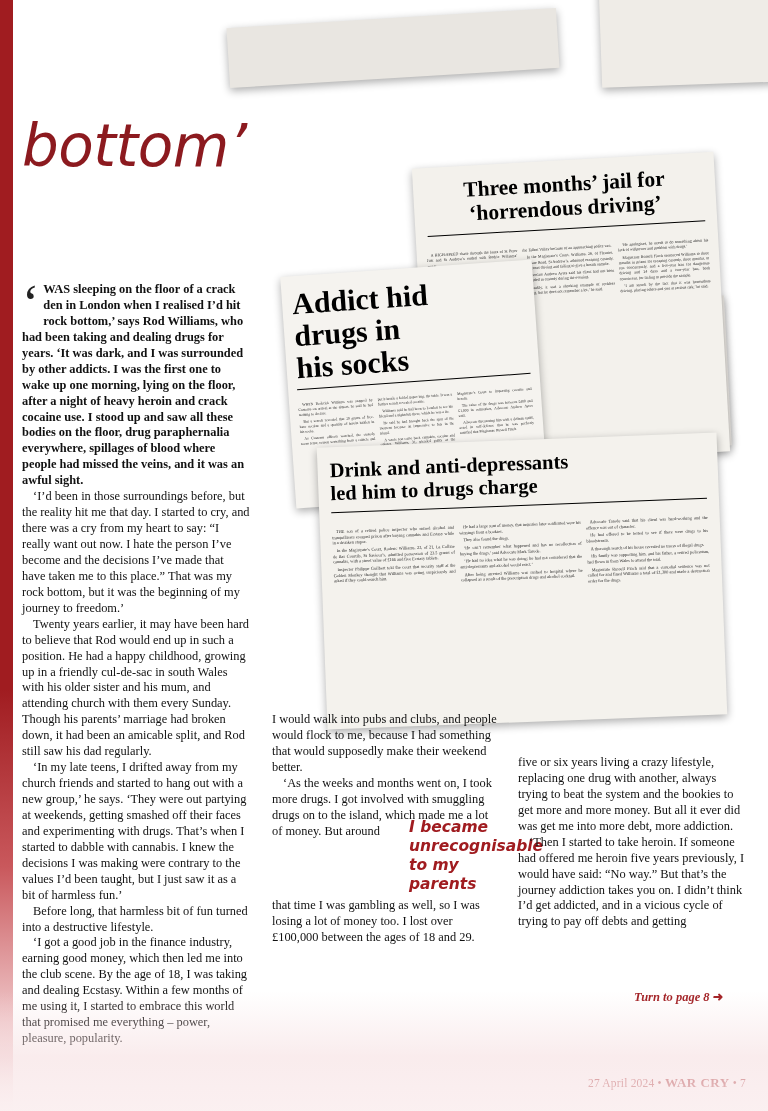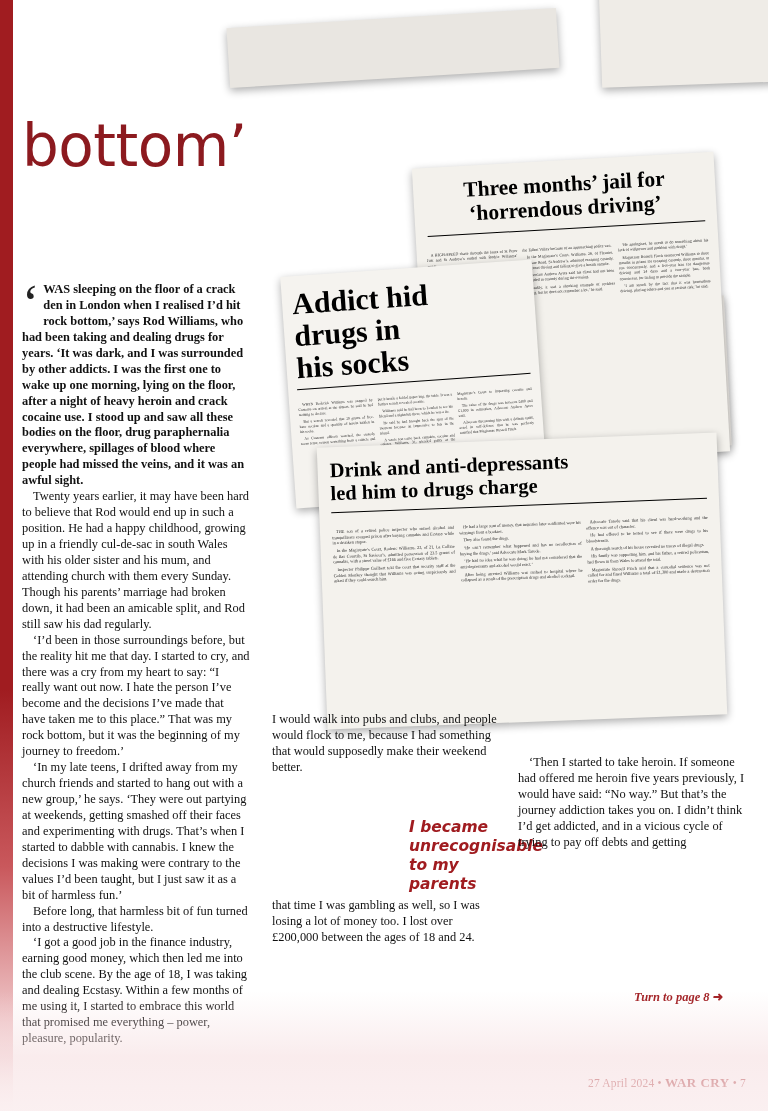--- a/index.html
+++ b/index.html
@@ -36,21 +36,21 @@
     left: 22px;
     top: 78px;
     width: 520px;
     color: #8c1a1f;
     font-size: 58px;
     line-height: 1.03;
     font-weight: 400;
     letter-spacing: -0.5px;
     font-family: "DejaVu Sans", sans-serif;
   }
-  .headline .l2 { display:block; }
+  .headline .l2 { display:block;font-style:italic; }
 
   
   .col {
     position: absolute;
     font-family: "Liberation Serif", serif;
     font-size: 12.4px;
     line-height: 1.285;
     color: #111;
     text-align: left;
   }
@@ -263,38 +263,40 @@
     <p>Magistrate Russell Finch said that a custodial sentence was not called for and fined Williams a total of £1,300 and made a destruction order for the drugs.</p>
   </div>
 </div>
 
 <h1 class="headline">
   <span class="l2">bottom’</span>
 </h1>
 
 <div class="col" id="col1">
   <p class="first intro"><span class="dropcap">‘</span><span>WAS sleeping on the floor of a crack den in London when I realised I’d hit rock bottom,’ says Rod Williams, who had been taking and dealing drugs for years. ‘It was dark, and I was surrounded by other addicts. I was the first one to wake up one morning, lying on the floor, after a night of heavy heroin and crack cocaine use. I stood up and saw all these bodies on the floor, drug paraphernalia everywhere, spillages of blood where people had missed the veins, and it was an awful sight.</span></p>
+  <p>‘I’d been in those surroundings before, but the reality hit me that day. I started to cry, and there was a cry from my heart to say: “I really want out now. I hate the person I’ve become and the decisions I’ve made that have taken me to this place.” That was my rock bottom, but it was the beginning of my journey to freedom.’</p>
   <p>Twenty years earlier, it may have been hard to believe that Rod would end up in such a position. He had a happy childhood, growing up in a friendly cul-de-sac in south Wales with his older sister and his mum, and attending church with them every Sunday. Though his parents’ marriage had broken down, it had been an amicable split, and Rod still saw his dad regularly.</p>
-  <p>‘I’d been in those surroundings before, but the reality hit me that day. I started to cry, and there was a cry from my heart to say: “I really want out now. I hate the person I’ve become and the decisions I’ve made that have taken me to this place.” That was my rock bottom, but it was the beginning of my journey to freedom.’</p>
   <p>‘In my late teens, I drifted away from my church friends and started to hang out with a new group,’ he says. ‘They were out partying at weekends, getting smashed off their faces and experimenting with drugs. That’s when I started to dabble with cannabis. I knew the decisions I was making were contrary to the values I’d been taught, but I just saw it as a bit of harmless fun.’</p>
   <p>Before long, that harmless bit of fun turned into a destructive lifestyle.</p>
   <p>‘I got a good job in the finance industry, earning good money, which then led me into the club scene. By the age of 18, I was taking and dealing Ecstasy. Within a few months of me using it, I started to embrace this world that promised me everything – power, pleasure, popularity.</p>
 </div>
 
 <div class="col" id="col2">
   <p class="first">I would walk into pubs and clubs, and people would flock to me, because I had something that would supposedly make their weekend better.</p>
+  <p>‘As the weeks and months went on, I took more drugs. I got involved with smuggling drugs on to the island, which made me a lot of money. But around</p>
 </div>
 
 <div class="pullquote">I became unrecognisable to my parents</div>
 
 <div class="col" id="col2b">
-  <p class="first">that time I was gambling as well, so I was losing a lot of money too. I lost over £200,000 between the ages of 18 and 24.</p>
+  <p class="first">that time I was gambling as well, so I was losing a lot of money too. I lost over £100,000 between the ages of 18 and 29.</p>
 </div>
 
 <div class="col" id="col3">
+  <p class="first">five or six years living a crazy lifestyle, replacing one drug with another, always trying to beat the system and the bookies to get more and more money. But all it ever did was get me into more debt, more addiction.</p>
   <p>‘Then I started to take heroin. If someone had offered me heroin five years previously, I would have said: “No way.” But that’s the journey addiction takes you on. I didn’t think I’d get addicted, and in a vicious cycle of trying to pay off debts and getting</p>
 </div>
 
 <div class="turnto">
   <span>Turn to page 8</span>
   <span class="arrow">➜</span>
 </div>
 
 <div class="footer">
   <span>27 April 2024</span><span> • </span><span class="wc">WAR CRY</span><span> • 7</span>

